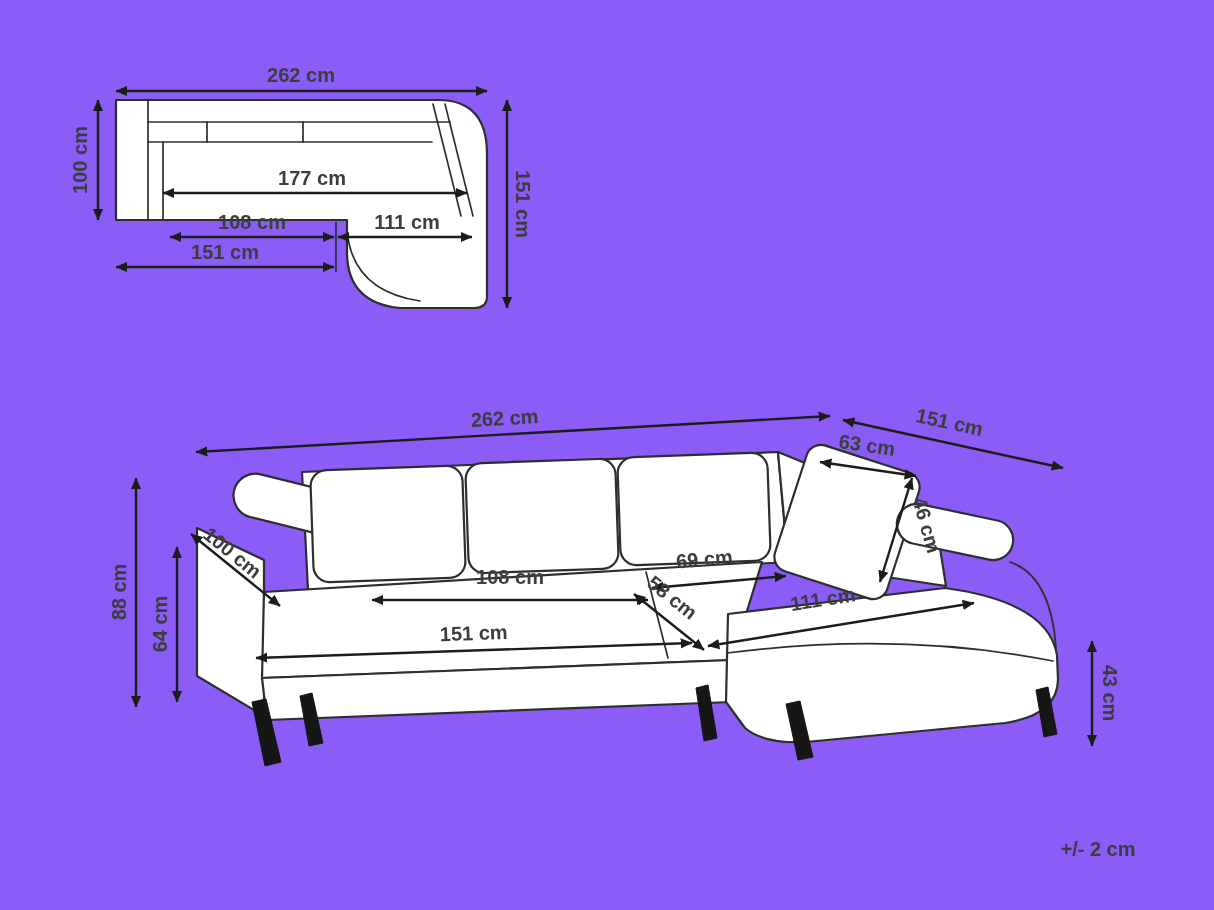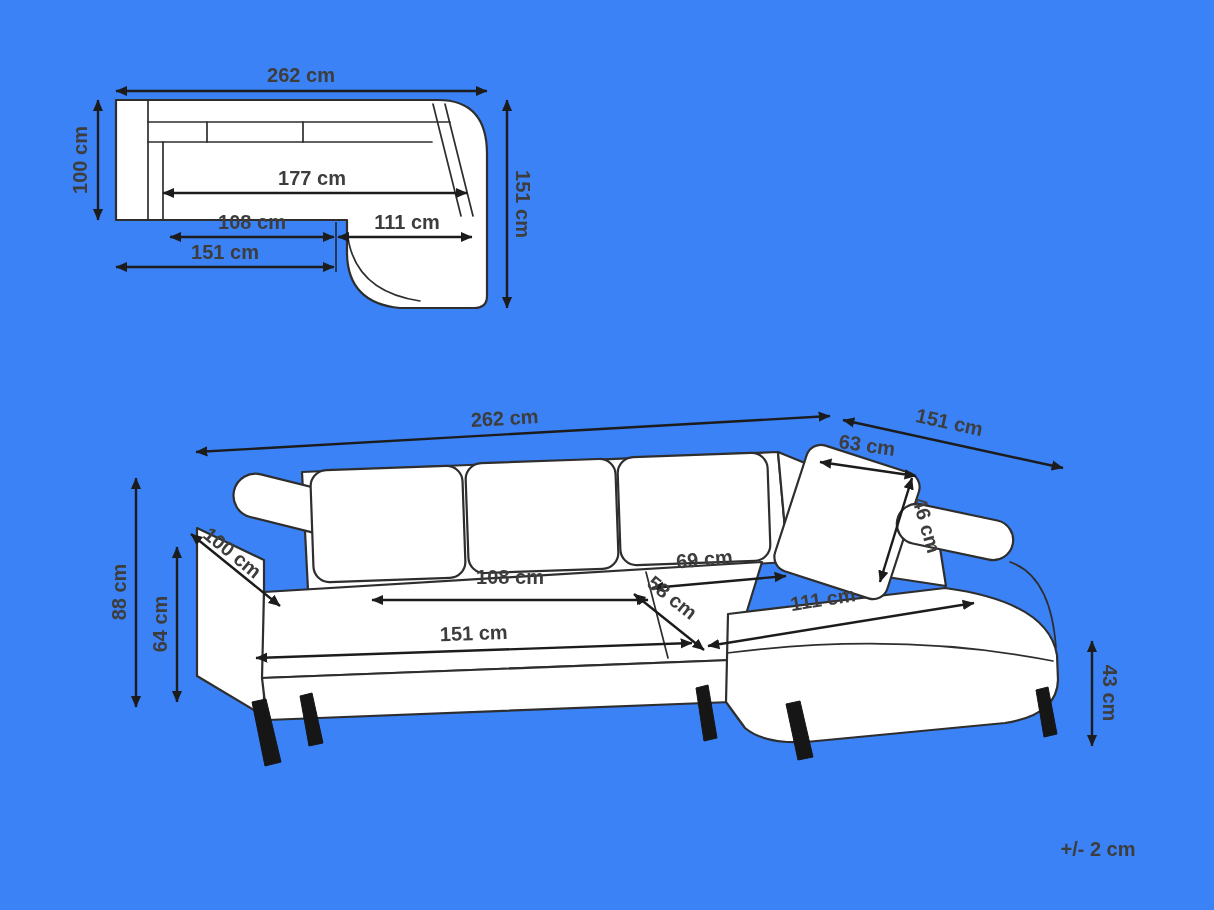--- a/index.html
+++ b/index.html
@@ -1,16 +1,16 @@
 <!DOCTYPE html>
 <html><head>
 <meta charset="utf-8">
 <style>
   html,body{margin:0;padding:0;background:#fff;}
-  .canvas{position:relative;width:1214px;height:910px;background:#3b82f6;overflow:hidden;}
+  .canvas{position:relative;width:1214px;height:910px;background:#8b5cf6;overflow:hidden;}
   svg{display:block;}
   .sf{fill:#ffffff;stroke:#2e2e2e;stroke-width:2.2;stroke-linejoin:round;stroke-linecap:round;}
   .sf2{fill:none;stroke:#2e2e2e;stroke-width:1.7;stroke-linejoin:round;stroke-linecap:round;}
   .leg{fill:#161616;stroke:#161616;stroke-width:1;}
   .dl{stroke:#1c1c1c;stroke-width:2.4;marker-start:url(#ah);marker-end:url(#ah);}
   .ext{stroke:#1c1c1c;stroke-width:1.4;}
   .dim{font-family:"Liberation Sans",sans-serif;font-weight:bold;font-size:20px;fill:#3d3d3d;text-anchor:middle;}
 </style>
 </head>
 <body>

